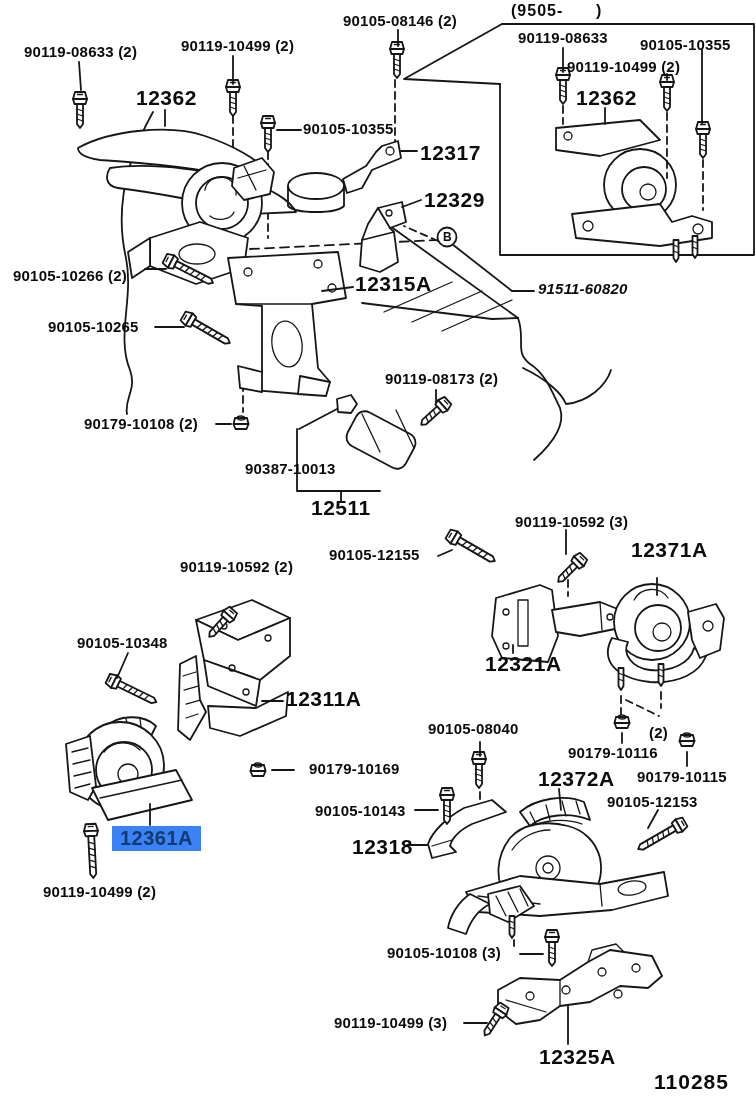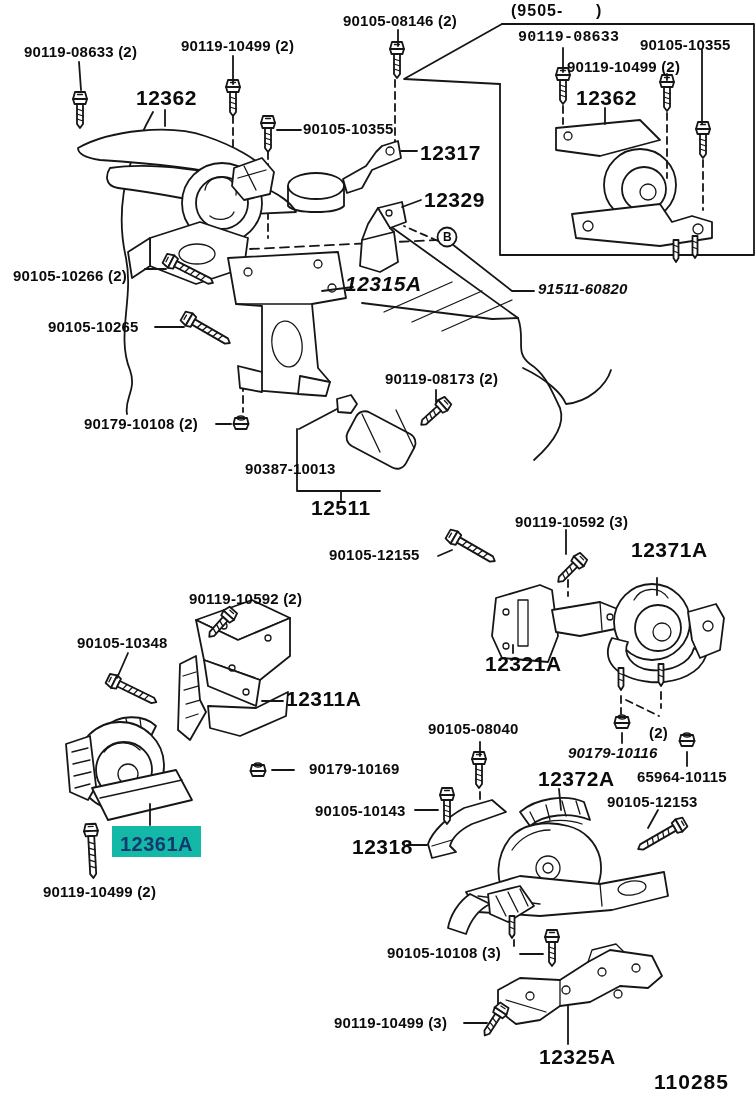--- a/index.html
+++ b/index.html
@@ -8,22 +8,22 @@
   #art{position:absolute;left:0;top:0;}
   #label-layer{position:absolute;left:0;top:0;width:756px;height:1108px;}
   .lbl{position:absolute;font-weight:bold;color:#0b0b0b;white-space:pre;line-height:1;
        letter-spacing:0.2px;}
   .fastener{font-size:15px;}
   .part{font-size:21px;letter-spacing:0.5px;}
   .header{font-size:16px;letter-spacing:1px;}
   .qty{font-size:15px;}
   .figcode{font-size:21px;letter-spacing:1px;}
   .callout{font-size:12px;}
-  .part-selected{font-size:20px;letter-spacing:0.5px;background:#14b8a6;color:#123A6E;
-       padding:8px 8px 3px 8px;}
+  .part-selected{font-size:20px;letter-spacing:0.5px;background:#3b82f6;color:#123A6E;
+       padding:2px 8px 3px 8px;}
   svg *{stroke:#161616;stroke-width:1.8;fill:none;stroke-linejoin:round;stroke-linecap:round;}
   svg .w{fill:#ffffff;}
   svg .d{stroke-dasharray:7 5;}
   svg .dd{stroke-dasharray:9 6;}
   svg .thin{stroke-width:1.3;}
 </style>
 </head>
 <body>
 
 <div id="stage">
@@ -289,47 +289,47 @@
   <circle cx="447" cy="237" r="9.5" class="w"></circle>
 </svg>
 
 <div id="label-layer">
       <div class="lbl fastener" style="left: 24px; top: 44px;">90119-08633 (2)</div>
       <div class="lbl fastener" style="left: 181px; top: 38px;">90119-10499 (2)</div>
       <div class="lbl part" style="left: 136px; top: 87px;">12362</div>
       <div class="lbl fastener" style="left: 343px; top: 13px;">90105-08146 (2)</div>
       <div class="lbl fastener" style="left: 303px; top: 121px;">90105-10355</div>
       <div class="lbl header" style="left: 511px; top: 3px;">(9505-      )</div>
-      <div class="lbl fastener" style="left: 518px; top: 30px; font-family: Liberation Mono, monospace;">90119-08633</div>
+      <div class="lbl fastener" style="left: 518px; top: 30px;">90119-08633</div>
       <div class="lbl fastener" style="left: 640px; top: 37px;">90105-10355</div>
       <div class="lbl fastener" style="left: 567px; top: 59px;">90119-10499 (2)</div>
       <div class="lbl part" style="left: 576px; top: 87px;">12362</div>
       <div class="lbl part" style="left: 420px; top: 142px;">12317</div>
       <div class="lbl part" style="left: 424px; top: 189px; text-align: center;">12329</div>
       <div class="lbl fastener" style="left: 13px; top: 268px;">90105-10266 (2)</div>
-      <div class="lbl part" style="left: 345px; top: 273px; font-style: italic;">12315A</div>
+      <div class="lbl part" style="left: 355px; top: 273px;">12315A</div>
       <div class="lbl fastener" style="left: 538px; top: 281px; font-style: italic;">91511-60820</div>
       <div class="lbl fastener" style="left: 48px; top: 319px;">90105-10265</div>
       <div class="lbl fastener" style="left: 385px; top: 371px;">90119-08173 (2)</div>
       <div class="lbl fastener" style="left: 84px; top: 416px;">90179-10108 (2)</div>
       <div class="lbl fastener" style="left: 245px; top: 461px;">90387-10013</div>
       <div class="lbl part" style="left: 311px; top: 497px;">12511</div>
       <div class="lbl fastener" style="left: 515px; top: 514px;">90119-10592 (3)</div>
       <div class="lbl fastener" style="left: 329px; top: 547px;">90105-12155</div>
       <div class="lbl part" style="left: 631px; top: 526px; margin-top: 13px;">12371A</div>
-      <div class="lbl fastener" style="left: 180px; top: 591px; margin-left: 9px;">90119-10592 (2)</div>
+      <div class="lbl fastener" style="left: 180px; top: 559px;">90119-10592 (2)</div>
       <div class="lbl fastener" style="left: 77px; top: 635px;">90105-10348</div>
       <div class="lbl part" style="left: 485px; top: 653px;">12321A</div>
       <div class="lbl part" style="left: 286px; top: 688px;">12311A</div>
       <div class="lbl fastener" style="left: 428px; top: 721px; text-align: right;">90105-08040</div>
       <div class="lbl qty" style="left: 649px; top: 725px;">(2)</div>
-      <div class="lbl fastener" style="left: 568px; top: 745px; font-style: italic;">90179-10116</div>
+      <div class="lbl fastener" style="left: 568px; top: 745px;">90179-10116</div>
       <div class="lbl fastener" style="left: 297px; top: 761px; margin-left: 12px;">90179-10169</div>
       <div class="lbl part" style="left: 538px; top: 768px;">12372A</div>
-      <div class="lbl fastener" style="left: 637px; top: 769px;">65964-10115</div>
+      <div class="lbl fastener" style="left: 637px; top: 769px;">90179-10115</div>
       <div class="lbl fastener" style="left: 607px; top: 794px;">90105-12153</div>
       <div class="lbl fastener" style="left: 315px; top: 803px;">90105-10143</div>
       <div class="lbl part" style="left: 352px; top: 836px;">12318</div>
       <div class="lbl part-selected" style="left: 112px; top: 826px;">12361A</div>
       <div class="lbl fastener" style="left: 43px; top: 884px;">90119-10499 (2)</div>
       <div class="lbl fastener" style="left: 387px; top: 945px;">90105-10108 (3)</div>
       <div class="lbl fastener" style="left: 334px; top: 1015px;">90119-10499 (3)</div>
       <div class="lbl part" style="left: 539px; top: 1046px;">12325A</div>
       <div class="lbl figcode" style="left: 654px; top: 1071px;">110285</div>
       <div class="lbl callout" style="left: 443px; top: 231px;">B</div>

